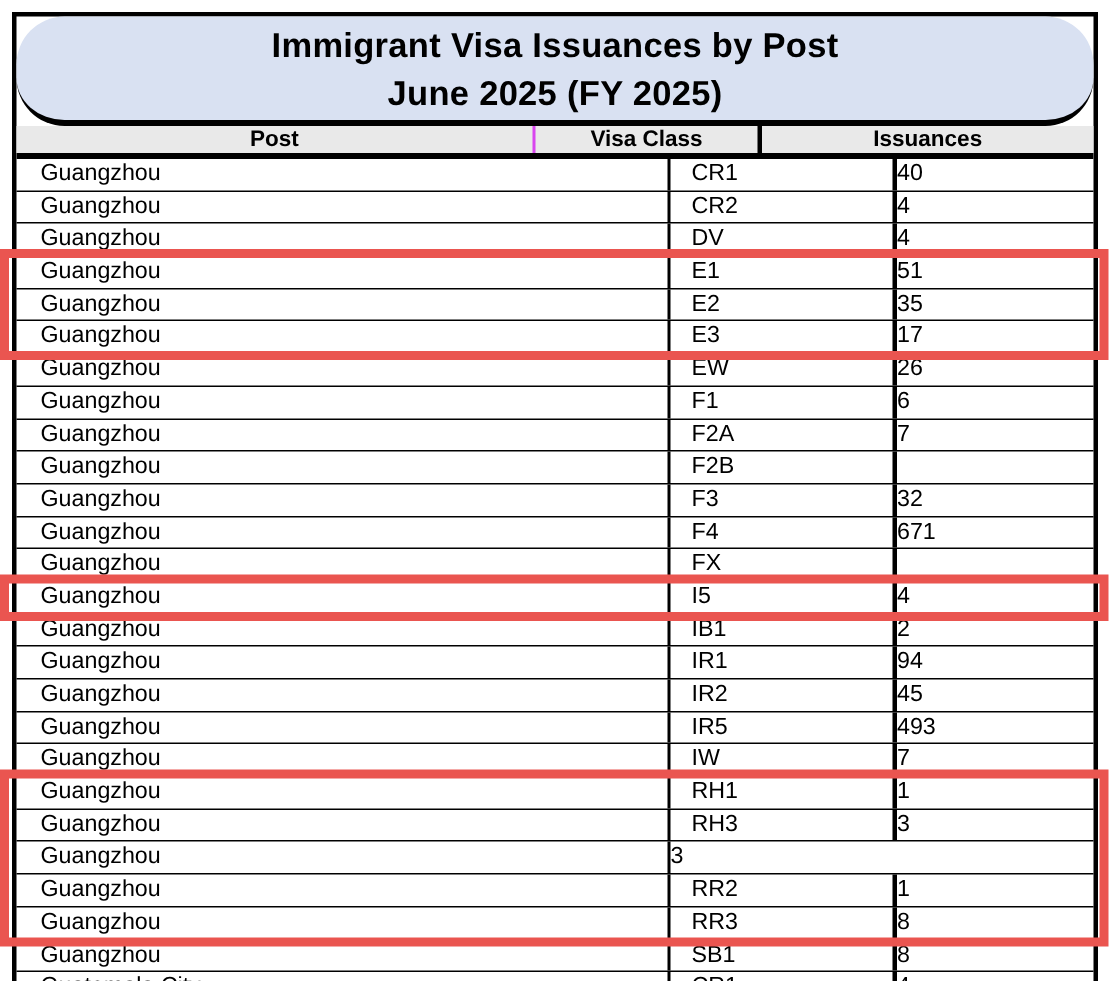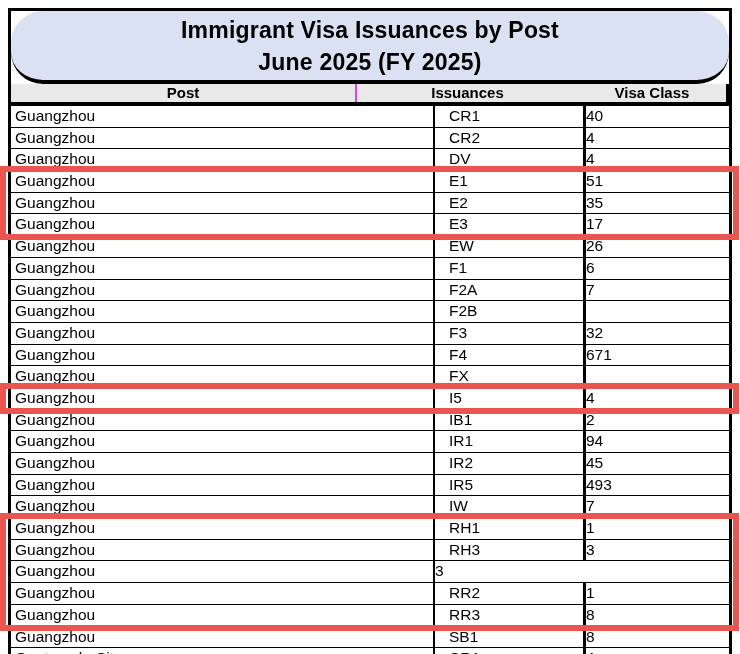--- a/index.html
+++ b/index.html
@@ -57,21 +57,21 @@
   .trow {
     display: flex;
     height: 21.7px;
     box-sizing: border-box;
     border-bottom: 1px solid #000;
     font-size: 15.5px;
     line-height: 20.4px;
     white-space: nowrap;
   }
   .tc { box-sizing: border-box; overflow: hidden; }
-  .tc.c-post { width: 424px; border-right: 2px solid #000; padding-left: 4px; }
+  .tc.c-post { width: 424px; border-right: 2px solid #000; padding-left: 4px; margin-left: 12px; }
   .tc.c-visa { width: 151px; border-right: 3px solid #000; padding-left: 14px; }
   .tc.c-iss  { flex: 1; padding-right: 5px; }
   .hl {
     position: absolute;
     left: 0;
     width: 739px;
     box-sizing: border-box;
     border-style: solid;
     border-width: 6px;
     pointer-events: none;
@@ -81,22 +81,22 @@
 <body>
 
 <div class="page">
   <div class="visa-table">
     <div class="title-block" id="title-block" style="background: rgb(217, 225, 242); border-radius: 32px;">
       <div class="title-line">Immigrant Visa Issuances by Post</div>
       <div class="title-line">June 2025 (FY 2025)</div>
     </div>
     <div class="header-row" id="header-row" style="background: rgb(233, 233, 233);">
       <div class="hc col-post">Post</div>
+      <div class="hc col-visa">Visa Class</div>
       <div class="hc col-iss">Issuances</div>
-      <div class="hc col-visa">Visa Class</div>
     </div>
     <div class="rows" id="rows">
         <div class="trow">
           <div class="tc c-post">Guangzhou</div>
           <div class="tc c-visa">CR1</div>
           <div class="tc c-iss">40</div>
         </div>
         <div class="trow">
           <div class="tc c-post">Guangzhou</div>
           <div class="tc c-visa">CR2</div>

